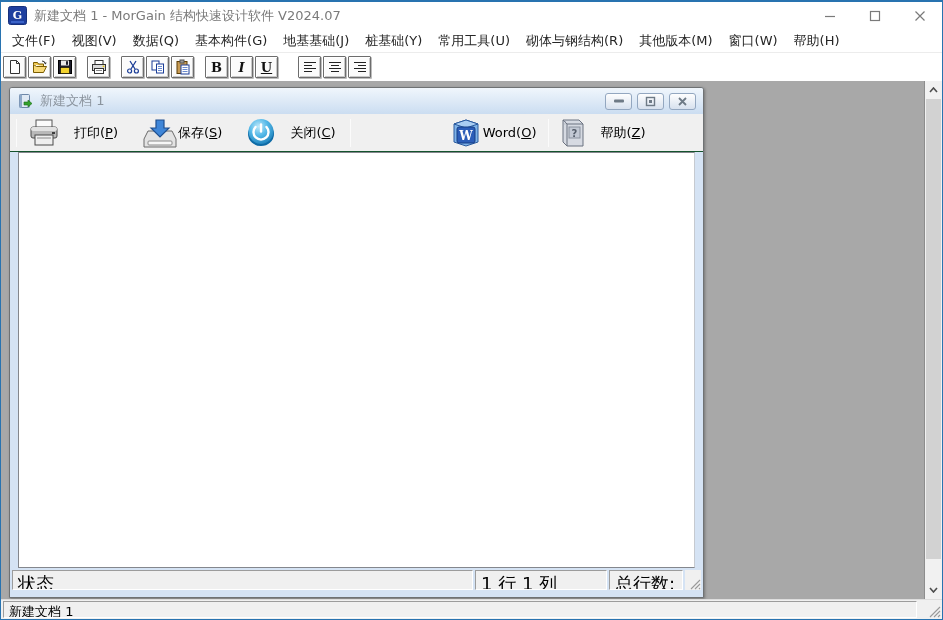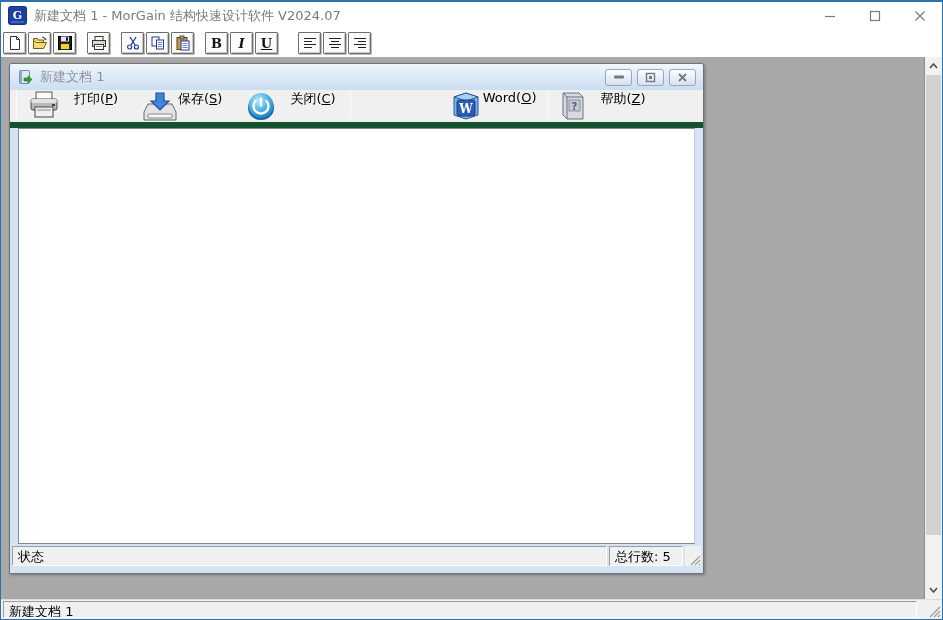--- a/index.html
+++ b/index.html
@@ -38,29 +38,29 @@
   .child { position:absolute; left:8px; top:6px; width:695px; height:511px; background:#d5e3f4;
            border:1px solid #6f7274; border-radius:3px 3px 0 0; box-shadow:1px 1px 3px rgba(0,0,0,.3);
            display:flex; flex-direction:column; padding-bottom:7px; }
   .child-titlebar { height:26px; flex:0 0 auto; display:flex; align-items:center; padding:0 7px;
                     background:linear-gradient(#f0f6fc,#cbddf1); border-radius:2px 2px 0 0; }
   .child-title { margin-left:7px; font-size:13px; color:#8b949e; }
   .child-controls { margin-left:auto; display:flex; gap:5px; }
   .cbtn { width:27px; height:17px; border:1px solid #93a7c0; border-radius:3px;
           background:linear-gradient(#fefefe,#d7e1ee); display:flex; align-items:center; justify-content:center; }
 
-  .child-toolbar { height:38px; flex:0 0 auto; display:flex; background:#f0f0f0; border-bottom:6px solid #14532d; }
+  .child-toolbar { height:38px; flex:0 0 auto; display:flex; align-items:center; background:#f0f0f0; border-bottom:1px solid #14532d; }
   .ct-sep { width:1px; height:28px; background:#c3c3c3; border-right:1px solid #fbfbfb; }
   .ct-label { font-size:13px; color:#000; white-space:nowrap; }
   .ct-label .key { text-decoration:underline; }
   .ct-icon { flex:0 0 auto; }
 
   .doc-area { flex:1; margin:0 8px; background:#fff; border:1px solid #84878d; border-right-color:#c6cad0; }
 
-  .child-status { height:20px; flex:0 0 auto; margin:2px 2px 0 2px; display:flex; font-size:13px; color:#000; }
+  .child-status { height:20px; flex:0 0 auto; margin:2px 2px 0 2px; display:flex; font-size:18px; color:#000; }
   .panel { background:#f0f0f0; border:1px solid; border-color:#9c9c9c #ffffff #ffffff #9c9c9c; padding:1px 5px 0 5px; white-space:nowrap; overflow:hidden; }
   .p-state { flex:1; }
   .p-cursor { width:132px; margin-left:2px; }
   .p-total { width:74px; margin-left:2px; }
   .p-grip { width:16px; margin-left:2px; background:#f0f0f0; display:flex; align-items:flex-end; justify-content:flex-end; }
 
   
   .statusbar { height:20px; flex:0 0 auto; background:#f0f0f0; display:flex; align-items:stretch; padding:1px 1px 1px 2px; border-top:1px solid #dddddd; font-size:13px; }
   .sb-doc { flex:1; }
   .sb-space { width:8px; }
@@ -91,20 +91,33 @@
           </svg>
       </div>
       <div class="win-btn">
         <svg width="12" height="12" viewBox="0 0 12 12">
             <path d="M1.5 1.5 L10.5 10.5 M10.5 1.5 L1.5 10.5" stroke="#7a7a7a" stroke-width="1.2"></path>
           </svg>
       </div>
     </div>
   </div>
 
+  <div class="menubar">
+    <span class="menu-item">文件(F)</span>
+    <span class="menu-item">视图(V)</span>
+    <span class="menu-item">数据(Q)</span>
+    <span class="menu-item">基本构件(G)</span>
+    <span class="menu-item">地基基础(J)</span>
+    <span class="menu-item">桩基础(Y)</span>
+    <span class="menu-item">常用工具(U)</span>
+    <span class="menu-item">砌体与钢结构(R)</span>
+    <span class="menu-item">其他版本(M)</span>
+    <span class="menu-item">窗口(W)</span>
+    <span class="menu-item">帮助(H)</span>
+  </div>
 
   <div class="toolbar">
     <div class="tb-btn">
       <svg width="16" height="16" viewBox="0 0 16 16">
           <path d="M3.5 1.5 h6 l3 3 v10 h-9 z" fill="#ffffff" stroke="#333"></path>
           <path d="M9.5 1.5 v3 h3" fill="none" stroke="#333"></path>
         </svg>
     </div>
     <div class="tb-btn">
       <svg width="16" height="16" viewBox="0 0 16 16">
@@ -274,20 +287,21 @@
           <text x="17.5" y="19.5" font-size="10" font-weight="bold" fill="#555d6a" text-anchor="middle">?</text>
           <text x="8" y="8.3" font-size="5" fill="#8a919e" text-anchor="middle">?</text>
         </svg>
         <span class="ct-label" style="margin-left:13px"><span>帮助(</span><span class="key">Z</span><span>)</span></span>
       </div>
 
       <div class="doc-area"></div>
 
       <div class="child-status">
         <div class="panel p-state">状态</div>
+        <div class="panel p-cursor">1 行   1 列</div>
         <div class="panel p-total">总行数: 5</div>
         <div class="p-grip">
           <svg width="11" height="11" viewBox="0 0 11 11">
               <path d="M10 1 L1 10 M10 5 L5 10 M10 9 L9 10" stroke="#9a9a9a" stroke-width="1.1"></path>
             </svg>
         </div>
       </div>
     </div>
 
     <div class="vscroll">

